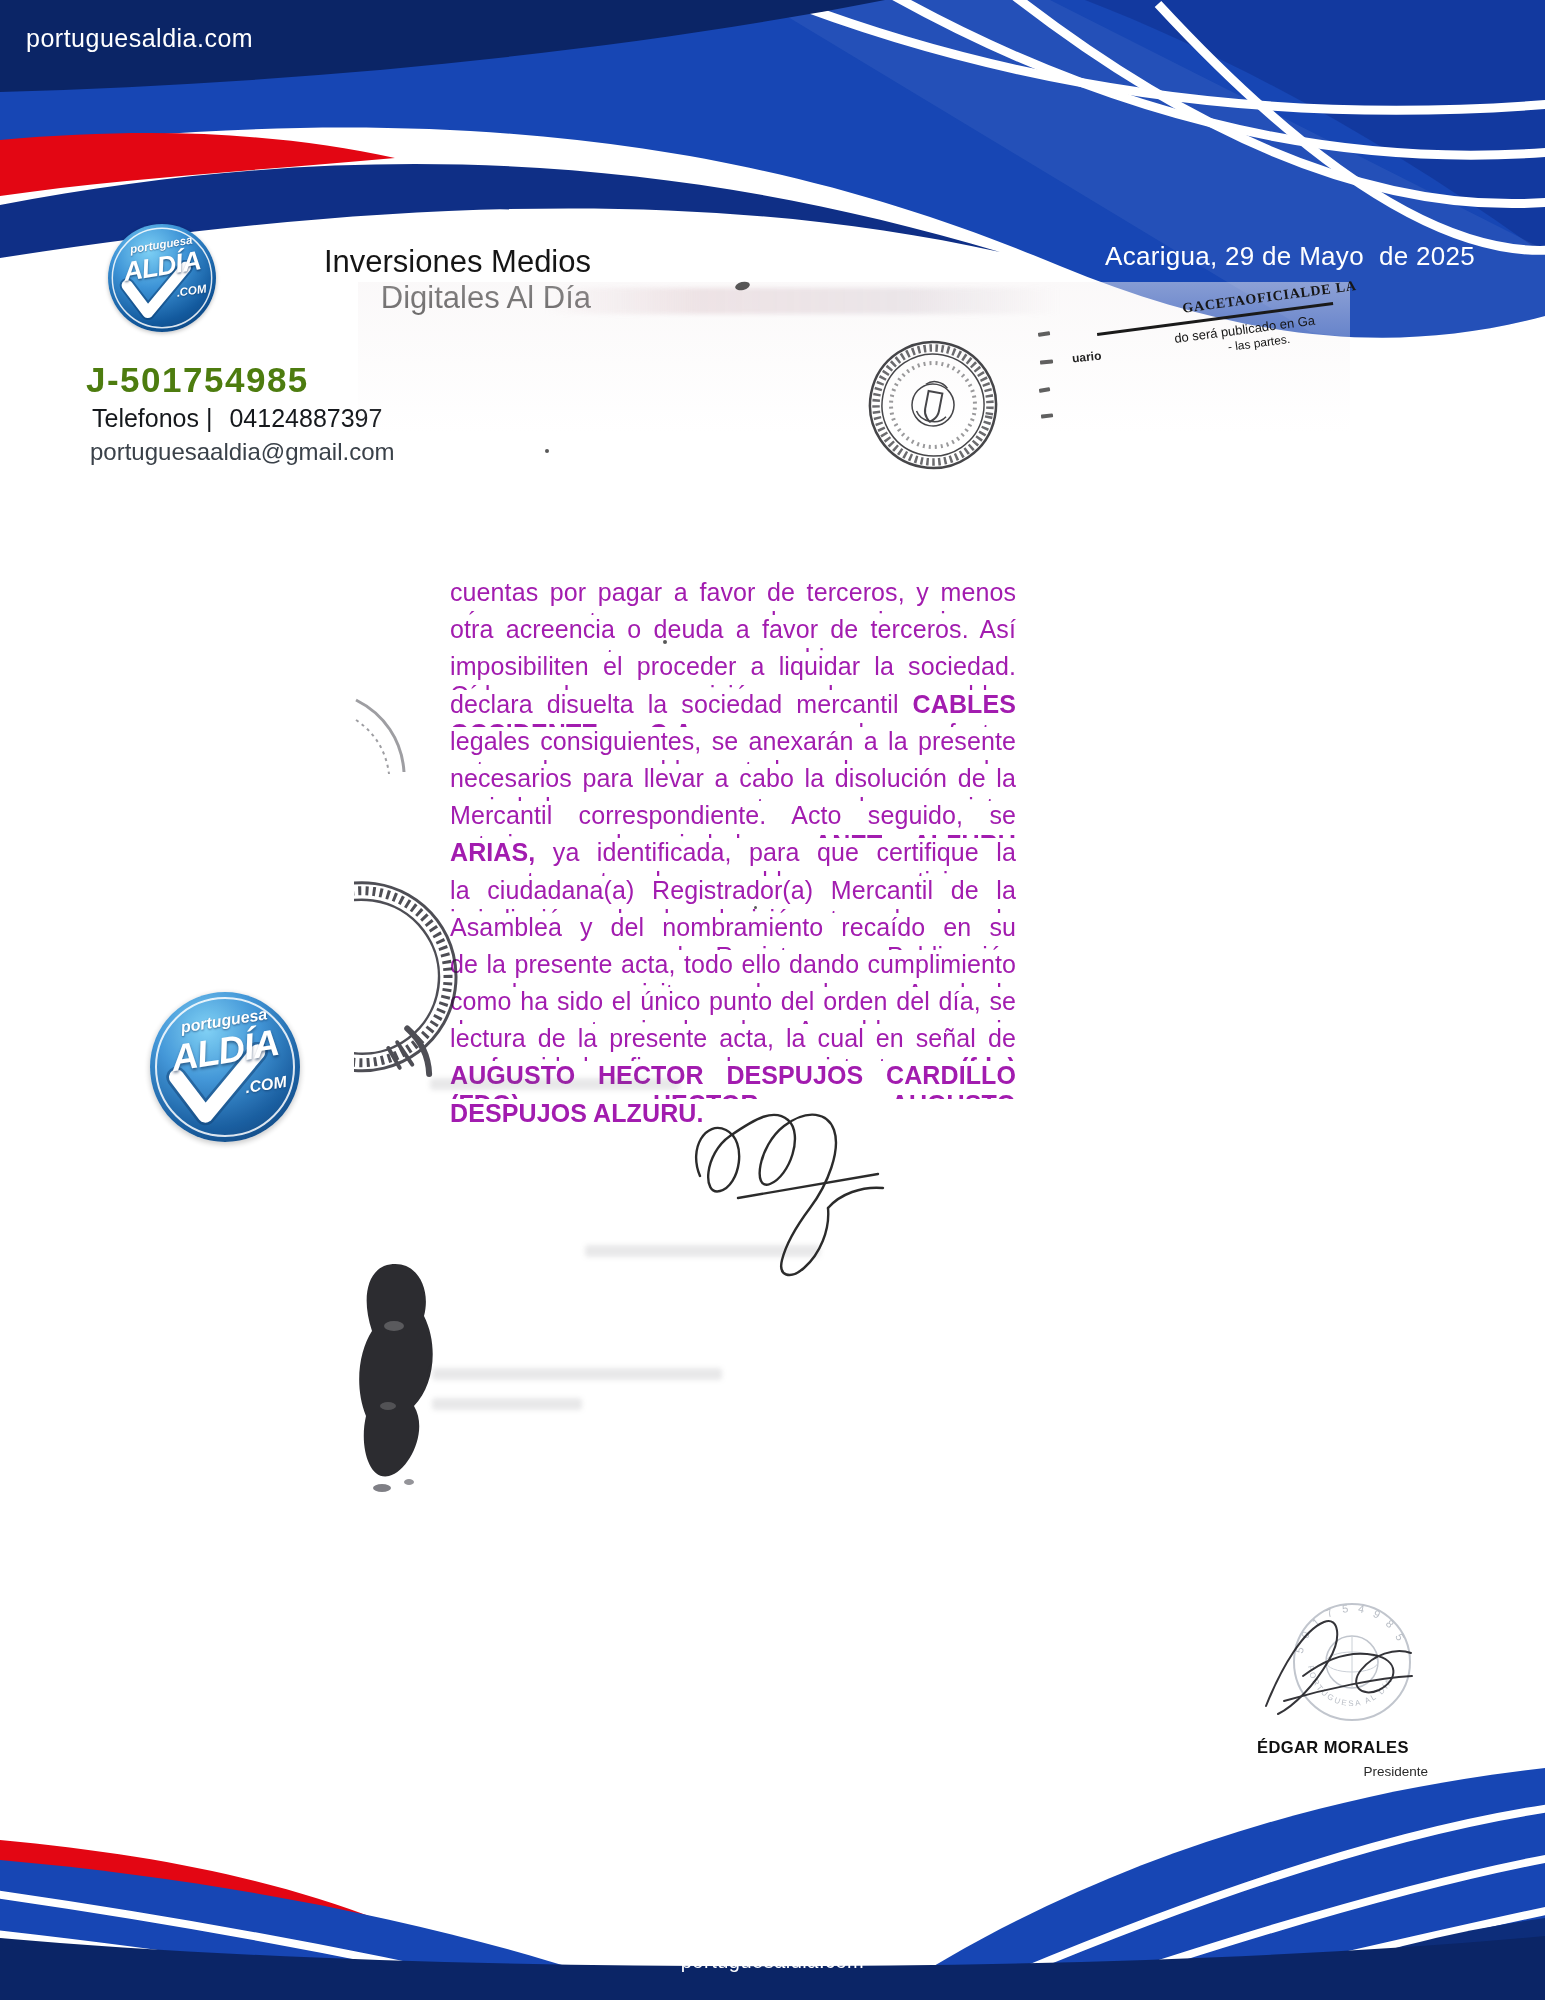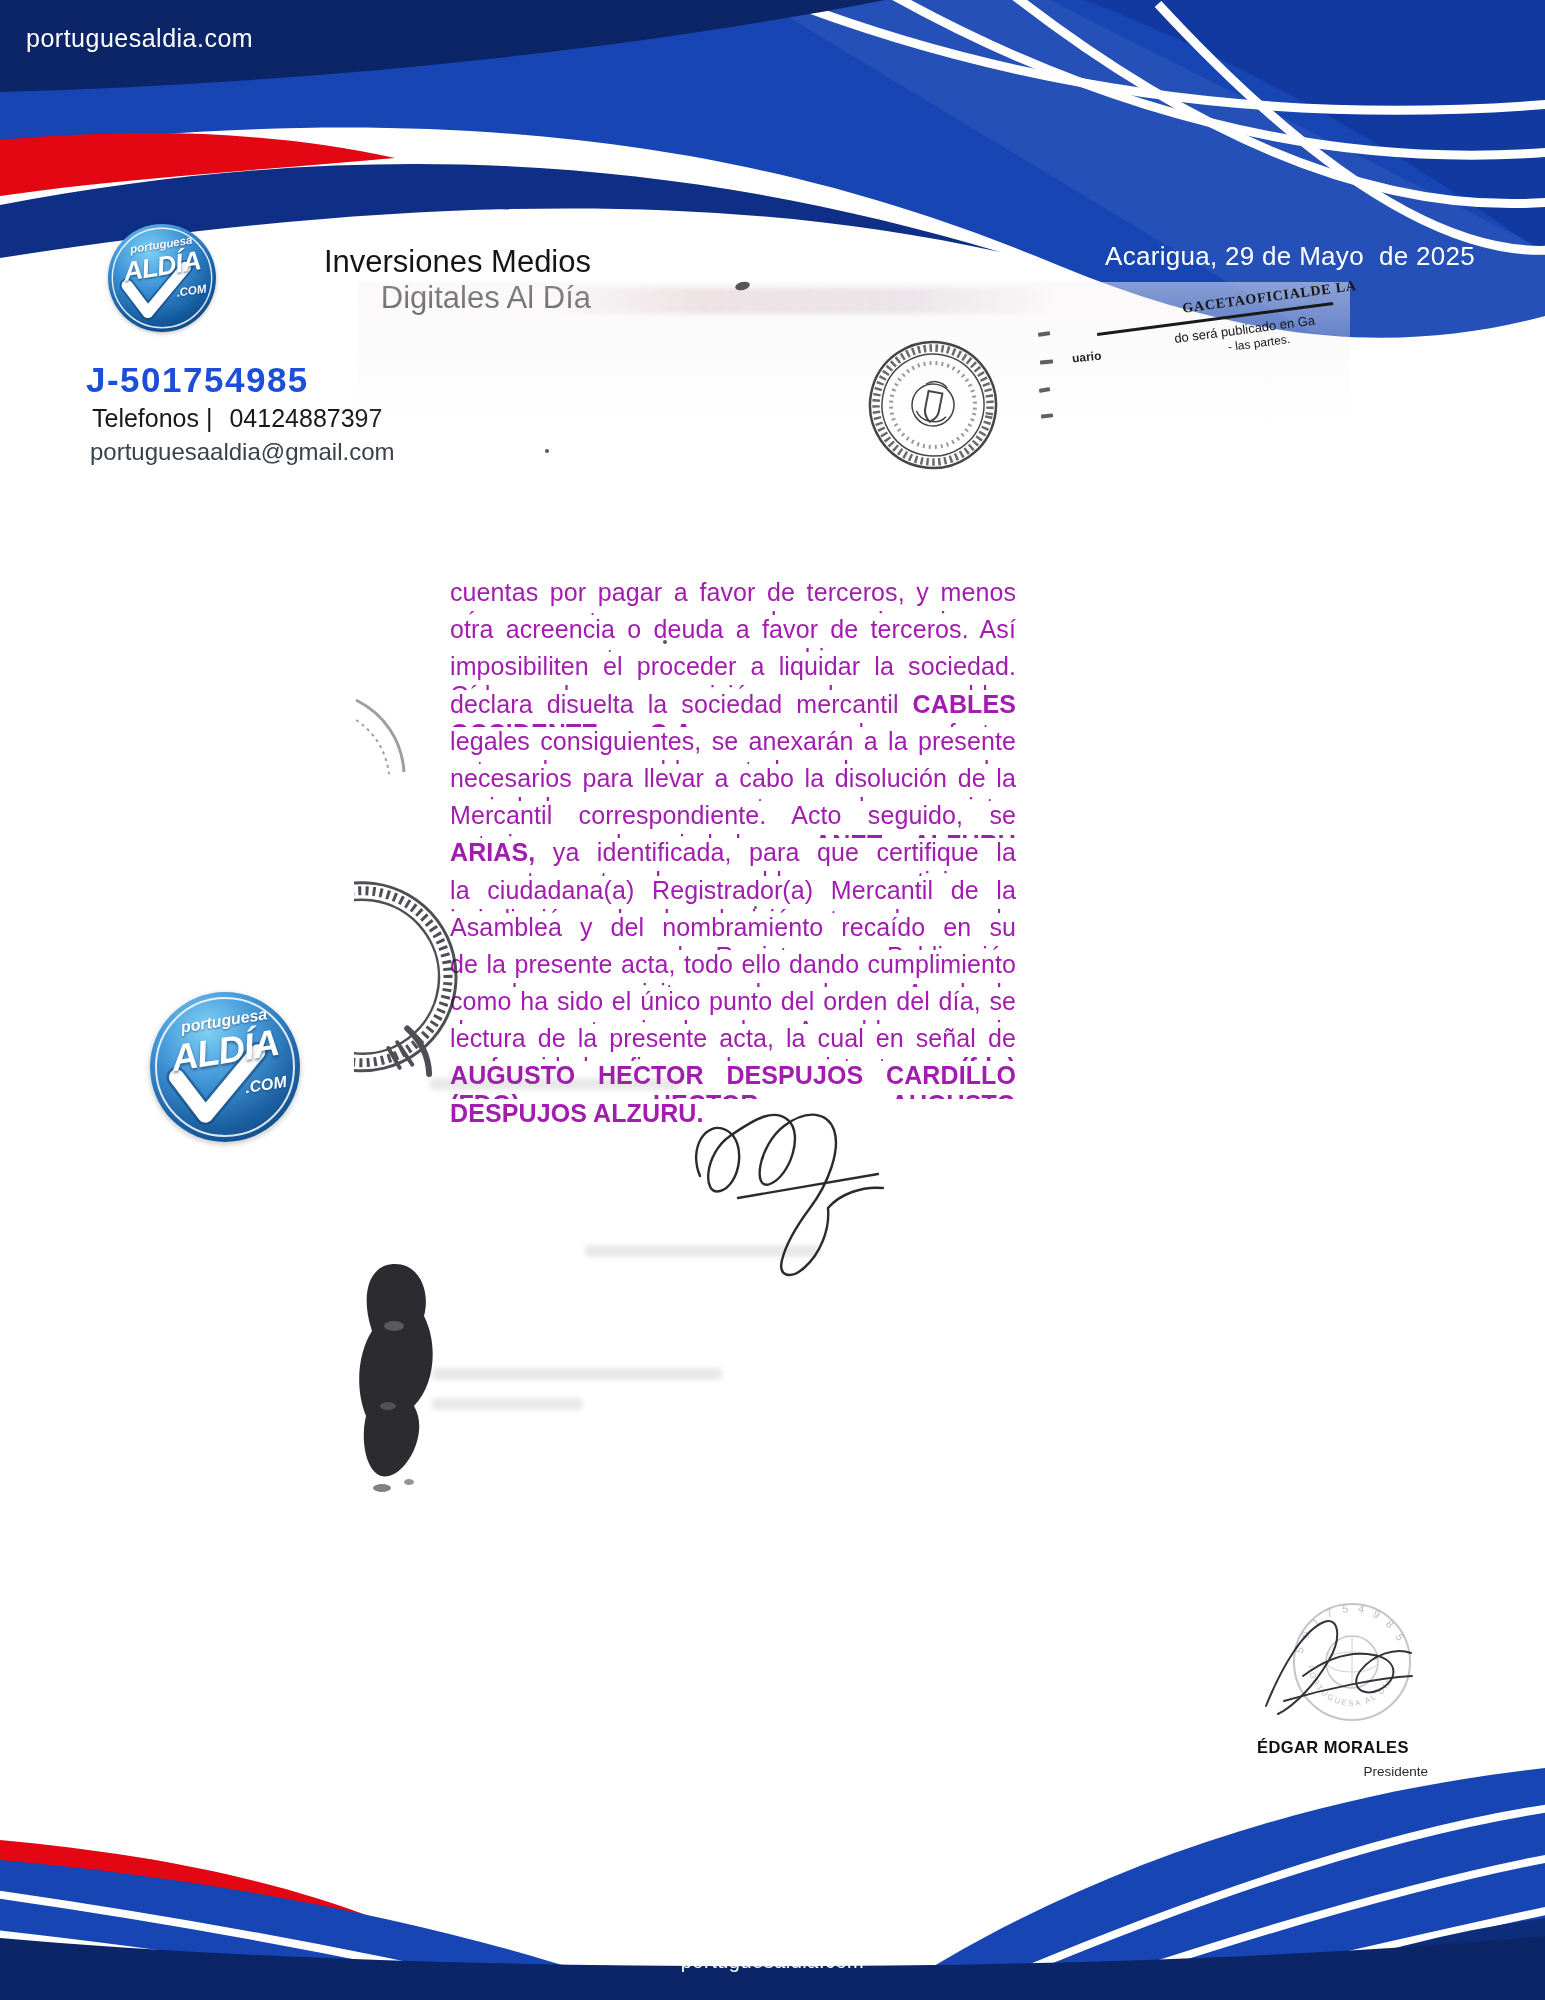--- a/index.html
+++ b/index.html
@@ -4,21 +4,21 @@
 <style>
   html,body{margin:0;padding:0;background:#e9e9e9;}
   .page{position:relative;width:1545px;height:2000px;background:#ffffff;overflow:hidden;
         font-family:"Liberation Sans","DejaVu Sans",sans-serif;}
   .abs{position:absolute;}
 
   
   .site-top{left:26px;top:24px;font-size:25px;color:#ffffff;letter-spacing:.5px;font-weight:500;}
   .hdr-date{left:1105px;top:241px;font-size:26px;color:#ffffff;white-space:pre;font-weight:500;letter-spacing:.3px;}
   .company{left:246px;top:244px;width:345px;text-align:right;font-size:31px;line-height:36px;color:#151515;font-weight:500;}
-  .rif{left:86px;top:360px;font-size:35px;font-weight:800;letter-spacing:1.5px;color:#1d4ed8;}
+  .rif{left:86px;top:360px;font-size:35px;font-weight:800;letter-spacing:1.5px;color:#4d7c0f;}
   .phone{left:92px;top:404px;font-size:25px;color:#15181c;}
   .phone .sep{margin-right:17px;}
   .email{left:90px;top:438px;font-size:24px;color:#3a4149;}
 
   
   .logo{position:absolute;width:150px;height:150px;border-radius:50%;
         background:radial-gradient(circle at 38% 25%,#7dd0f5 0%,#3d93d6 35%,#135a9e 68%,#083468 100%);
         box-shadow:0 2px 6px rgba(0,0,0,.25);}
   .logo::before{content:"";position:absolute;inset:5px;border-radius:50%;border:2.5px solid rgba(255,255,255,.85);}
   .logo .lg-top{position:absolute;top:20px;left:24px;width:100px;text-align:center;color:#fff;font-style:italic;

